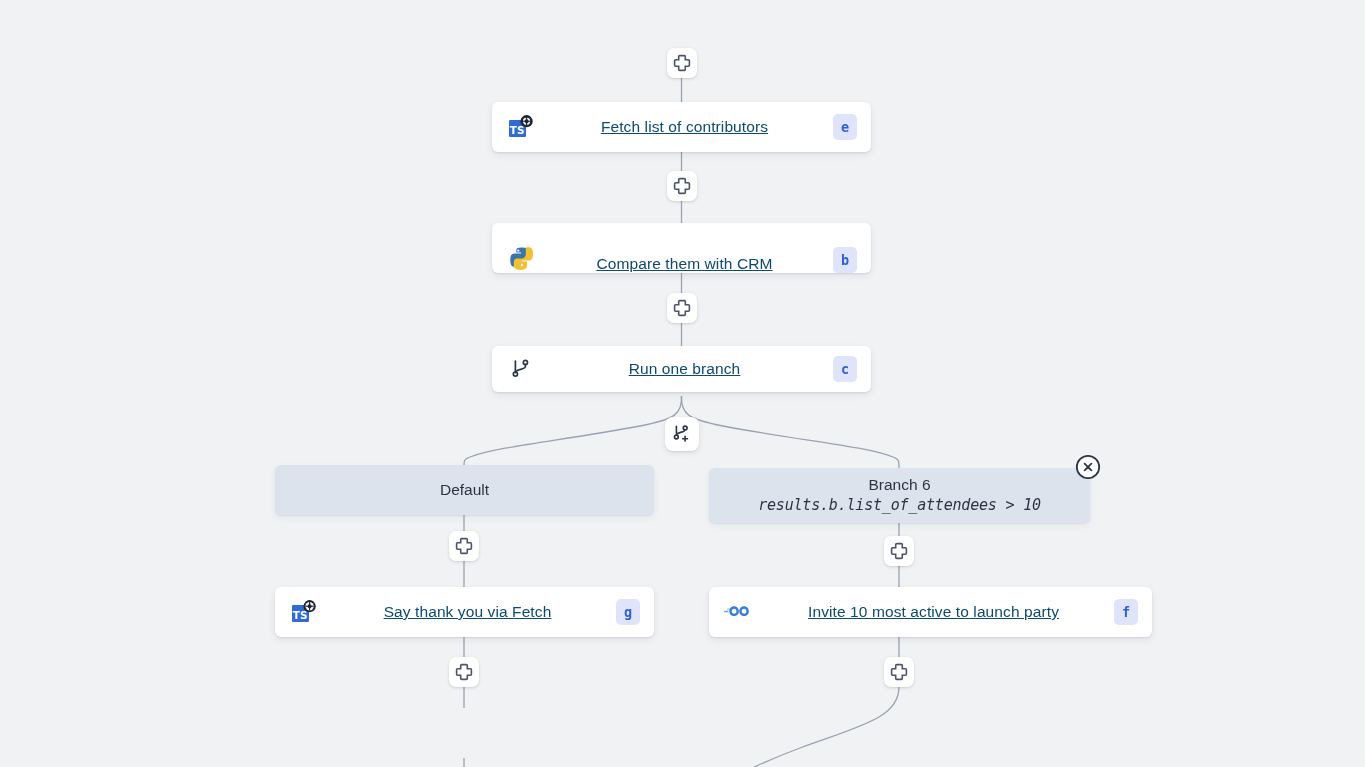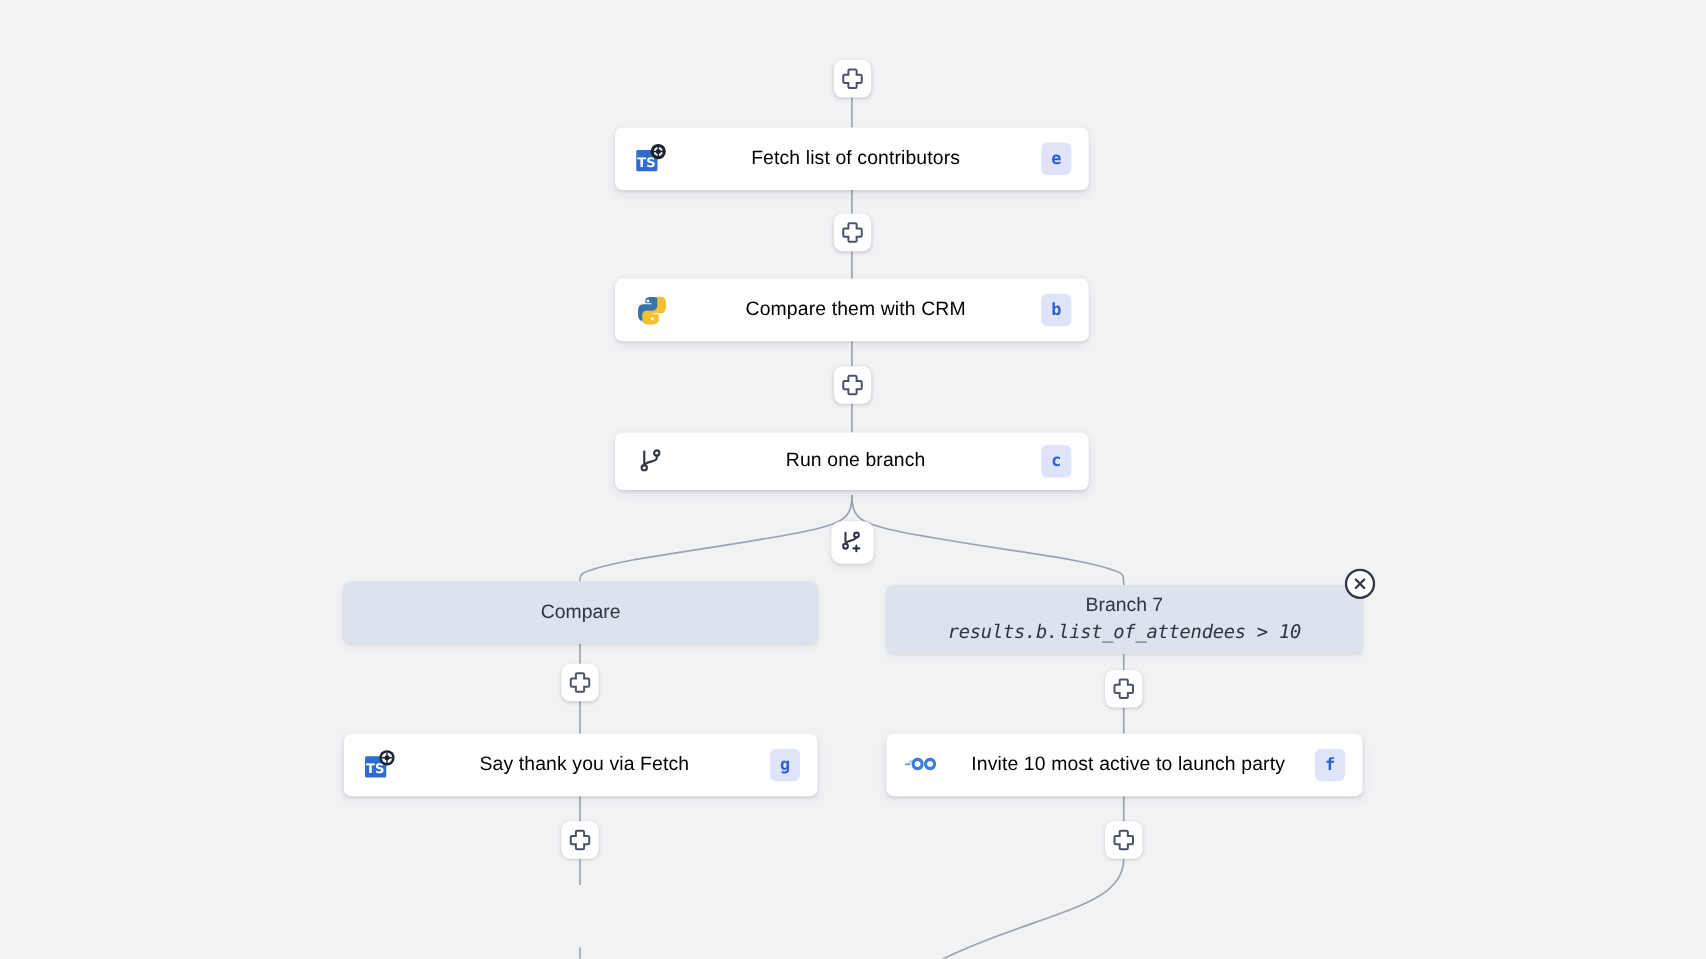--- a/index.html
+++ b/index.html
@@ -47,24 +47,25 @@
     width: 30px;
     height: 30px;
     display: flex;
     align-items: center;
     justify-content: center;
   }
   .node .node-title {
     flex: 1 1 auto;
     text-align: center;
     font-size: 15.5px;
-    color: #000000;
+    color: #0c4a6e;
     letter-spacing: .1px;
     white-space: nowrap;
     overflow: hidden;
+    text-decoration: underline;
   }
   .node .badge {
     flex: 0 0 auto;
     width: 24px;
     height: 26px;
     border-radius: 5px;
     background: #dfe4fb;
     color: #2f5fd0;
     font-size: 13.5px;
     font-weight: 700;
@@ -195,21 +196,21 @@
         <circle cx="18.6" cy="7.2" r="4.2" fill="#f2f3f5"></circle>
         <path d="M18.6 3.0 a4.2 4.2 0 0 1 0 8.4 a4.2 4.2 0 0 1 0 -8.4 Z
                  M14.4 7.2 h8.4 M18.6 3.0 v8.4" stroke="#1b2330" stroke-width="1.1" fill="none"></path>
         <circle cx="18.6" cy="7.2" r="2.0" fill="#1b2330"></circle>
       </svg>
     </span>
     <span class="node-title">Fetch list of contributors</span>
     <span class="badge">e</span>
   </div>
 
-  <div class="node" style="left:492px; top:175px; width:379px; height:50px;">
+  <div class="node" style="left:492px; top:175px; width:379px; height:50px;align-items:flex-end;">
     <span class="icon-slot">
       <svg width="24" height="24" viewBox="0 0 24 24">
         <path d="M11.9 1.6c-2.6 0-4.6.6-4.6 2.6v2.4h4.8v.8H5.5c-1.9 0-3.5 1.2-3.9 3.4
                  -.4 2.5-.4 4 0 6.5.4 2 1.5 3.4 3.4 3.4h1.8v-3.1c0-2.1 1.8-3.9 3.9-3.9h4.7
                  c1.8 0 3.3-1.5 3.3-3.3V4.2c0-1.8-1.5-2.2-3.3-2.5-1.1-.1-2.3-.1-3.5-.1z
                  M9.3 3.6c.6 0 1.1.5 1.1 1.1s-.5 1.1-1.1 1.1-1.1-.5-1.1-1.1.5-1.1 1.1-1.1z" fill="#3a74ad"></path>
         <path d="M19 7.2v3c0 2.2-1.9 4-4 4h-4.7c-1.8 0-3.3 1.5-3.3 3.3v4.2
                  c0 1.8 1.6 2.8 3.3 3.3 2.1.6 4.1.7 6.6 0 1.7-.5 3.3-1.5 3.3-3.3V17h-4.8
                  v-.8h7.1c1.9 0 2.6-1.3 3.3-3.4.7-2.1.7-4.1 0-6.5-.5-2-1.4-3.4-3.3-3.4H19z
                  M15.1 19.4c.6 0 1.1.5 1.1 1.1s-.5 1.1-1.1 1.1-1.1-.5-1.1-1.1.5-1.1 1.1-1.1z" fill="#f2c033" transform="translate(-2.2,-1.6)"></path>
@@ -228,25 +229,25 @@
         </g>
         <circle cx="5.4" cy="16.1" r="2.1" stroke="#2e3646" stroke-width="1.7" fill="none"></circle>
         <circle cx="15.4" cy="4.4" r="2.1" stroke="#2e3646" stroke-width="1.7" fill="none"></circle>
       </svg>
     </span>
     <span class="node-title">Run one branch</span>
     <span class="badge">c</span>
   </div>
 
   <div class="branch-box" style="left:275px; top:417px; width:379px; height:50px;">
-    <span class="branch-name">Compare</span>
+    <span class="branch-name">Default</span>
   </div>
 
   <div class="branch-box" style="left:709px; top:420px; width:381px; height:55px;">
-    <span class="branch-name">Branch 7</span>
+    <span class="branch-name">Branch 6</span>
     <span class="branch-cond">results.b.list_of_attendees &gt; 10</span>
   </div>
 
   <button class="close-btn" style="left:1075px; top:406px;">
     <svg width="26" height="26" viewBox="0 0 26 26">
       <circle cx="13" cy="13" r="11.2" fill="#ffffff" stroke="#2e3646" stroke-width="1.8"></circle>
       <path d="M9.6 9.6 L16.4 16.4 M16.4 9.6 L9.6 16.4" stroke="#2e3646" stroke-width="1.8" stroke-linecap="round"></path>
     </svg>
   </button>
 
@@ -258,21 +259,21 @@
         <circle cx="18.6" cy="7.2" r="6.1" fill="#1b2330"></circle>
         <circle cx="18.6" cy="7.2" r="4.2" fill="#f2f3f5"></circle>
         <path d="M14.4 7.2 h8.4 M18.6 3.0 v8.4" stroke="#1b2330" stroke-width="1.1" fill="none"></path>
         <circle cx="18.6" cy="7.2" r="2.0" fill="#1b2330"></circle>
       </svg>
     </span>
     <span class="node-title">Say thank you via Fetch</span>
     <span class="badge">g</span>
   </div>
 
-  <div class="node" style="left:709px; top:539px; width:381px; height:50px;">
+  <div class="node" style="left:709px; top:539px; width:443px; height:50px;">
     <span class="icon-slot">
       <svg width="28" height="18" viewBox="0 0 34 18">
         <g fill="#3a7fd5">
           <path d="M0.5 7.4 h5.2 l-1 1.8 H-0.2 Z" opacity=".75"></path>
           <path d="M4.4 4.6 h6.4 l-1 1.8 H3.4 Z" opacity=".55"></path>
           <path d="M12.2 2.0 c-3.3 0-5.8 2.6-5.8 6.0 0 3.4 2.4 6.0 5.8 6.0
                    3.4 0 5.9-2.6 5.9-6.0 0-3.4-2.5-6.0-5.9-6.0z
                    m0 3.0 c1.7 0 2.9 1.3 2.9 3.0 0 1.7-1.2 3.0-2.9 3.0
                    -1.6 0-2.8-1.3-2.8-3.0 0-1.7 1.2-3.0 2.8-3.0z"></path>
           <path d="M24.4 2.0 c-3.4 0-5.9 2.6-5.9 6.0 0 3.4 2.5 6.0 5.9 6.0

